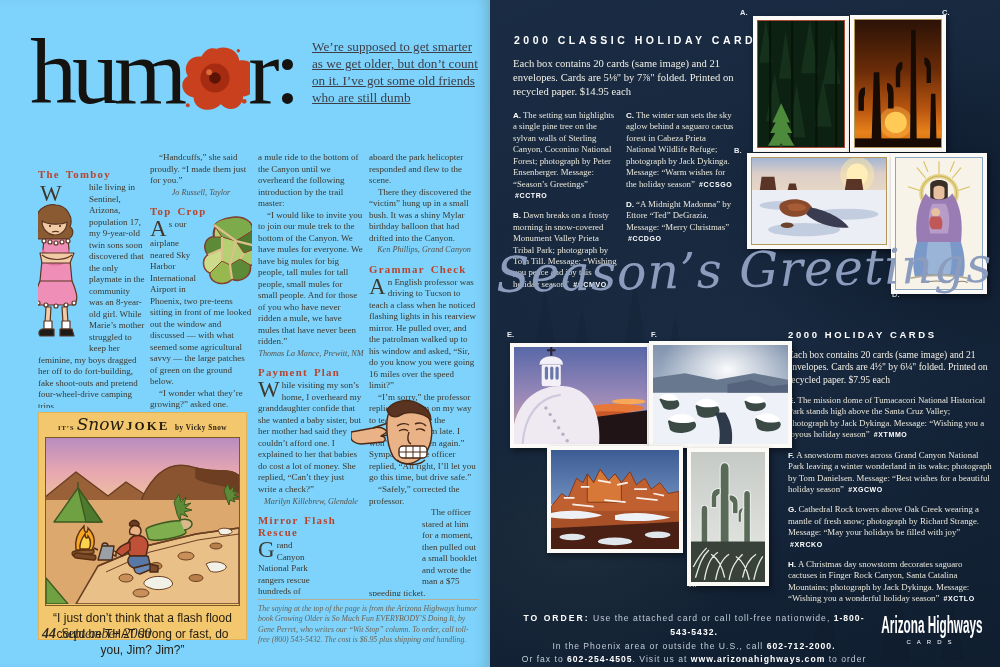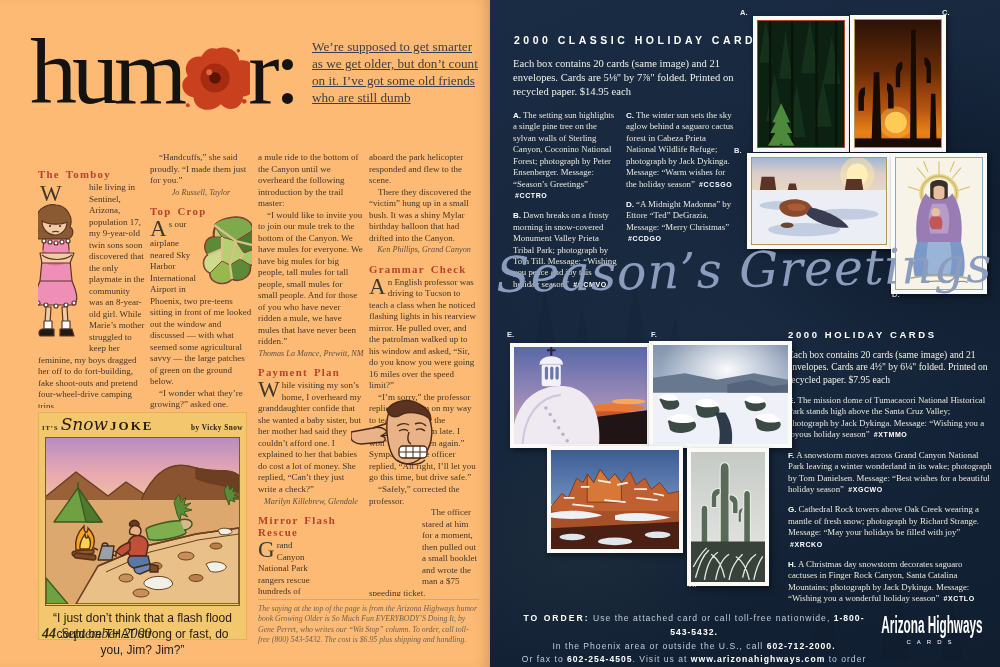--- a/index.html
+++ b/index.html
@@ -1,18 +1,18 @@
 <!DOCTYPE html>
 <html><head>
 <meta charset="utf-8">
 <style>
   html,body{margin:0;padding:0;background:#777;}
   .spread{position:relative;width:1000px;height:667px;overflow:hidden;background:#f8f4e4;font-family:"Liberation Serif",serif;}
   
-  .page-left{position:absolute;left:0;top:0;width:490px;height:667px;background:#fdba74;box-shadow:inset -10px 0 14px -8px rgba(60,45,20,.25);}
+  .page-left{position:absolute;left:0;top:0;width:490px;height:667px;background:#7dd3fc;box-shadow:inset -10px 0 14px -8px rgba(60,45,20,.25);}
   .masthead{position:absolute;left:30px;top:16px;height:120px;font-size:94px;letter-spacing:-5px;color:#151310;line-height:110px;white-space:nowrap;}
   .masthead .splat{display:inline-block;vertical-align:-10px;margin:0 -2px;}
   .tagline{position:absolute;left:312px;top:39px;width:172px;font-size:13.2px;line-height:1.28;color:#3e3e48;text-decoration:underline;}
   .col{position:absolute;top:152px;font-size:9px;line-height:1.28;color:#3f382d;overflow:hidden;}
   .col1{left:38px;width:107px;max-height:256px;}
   .col2{left:150px;width:102px;max-height:258px;}
   .col3{left:258px;width:106px;max-height:444px;}
   .col4{left:369px;width:110px;max-height:444px;}
   .story-head{font-weight:bold;font-size:10.8px;letter-spacing:1.3px;word-spacing:2px;color:#b8432c;margin:7px 0 2px;line-height:1.12;}
   .story-head:first-child{margin-top:16px;}
@@ -25,21 +25,21 @@
   .fields-float{float:right;margin:-4px -14px 2px 4px;}
   .spacer-r{float:right;width:26px;height:48px;}
   .spacer-l{float:left;width:50px;height:74px;margin-right:3px;}
   .mirror-man{position:absolute;left:351px;top:398px;z-index:3;}
   .footnote{position:absolute;left:258px;top:599px;width:221px;border-top:1px solid #b6ad95;padding-top:4px;font-style:italic;font-size:7.8px;line-height:1.32;color:#6c6456;}
   .folio{position:absolute;left:42px;top:626px;font-size:14px;color:#2f2c26;}
   .folio .no{font-weight:bold;font-style:italic;margin-right:5px;}
   .folio .iss{font-style:italic;}
   
   .cartoon{position:absolute;left:38px;top:412px;width:209px;height:228px;background:#f3c76d;box-shadow:0 0 0 1px #e2b257 inset;}
-  .cartoon-head{display:flex;align-items:baseline;padding:5px 4px 1px;color:#241c10;}
+  .cartoon-head{display:flex;align-items:baseline;padding:5px 20px 1px;color:#241c10;}
   .ch-t1{font-size:6.5px;font-weight:bold;letter-spacing:1px;}
   .ch-t2{font-size:17px;font-style:italic;font-family:"DejaVu Serif",serif;margin:0 2px;line-height:14px;}
   .ch-t3{font-size:13px;font-weight:bold;letter-spacing:2px;}
   .ch-by{margin-left:auto;font-size:7.2px;font-weight:bold;letter-spacing:.5px;}
   .cartoon-pic{margin:2px 7px 0;height:167px;border:1px solid #7c5a26;overflow:hidden;}
   .cartoon-cap{text-align:center;font-family:"Liberation Sans",sans-serif;font-size:12px;line-height:1.35;color:#241c10;padding:4px 14px 0;}
   
   .page-right{position:absolute;left:490px;top:0;width:510px;height:667px;color:#e9e7dc;
     background:#17283e;
     background-image:

